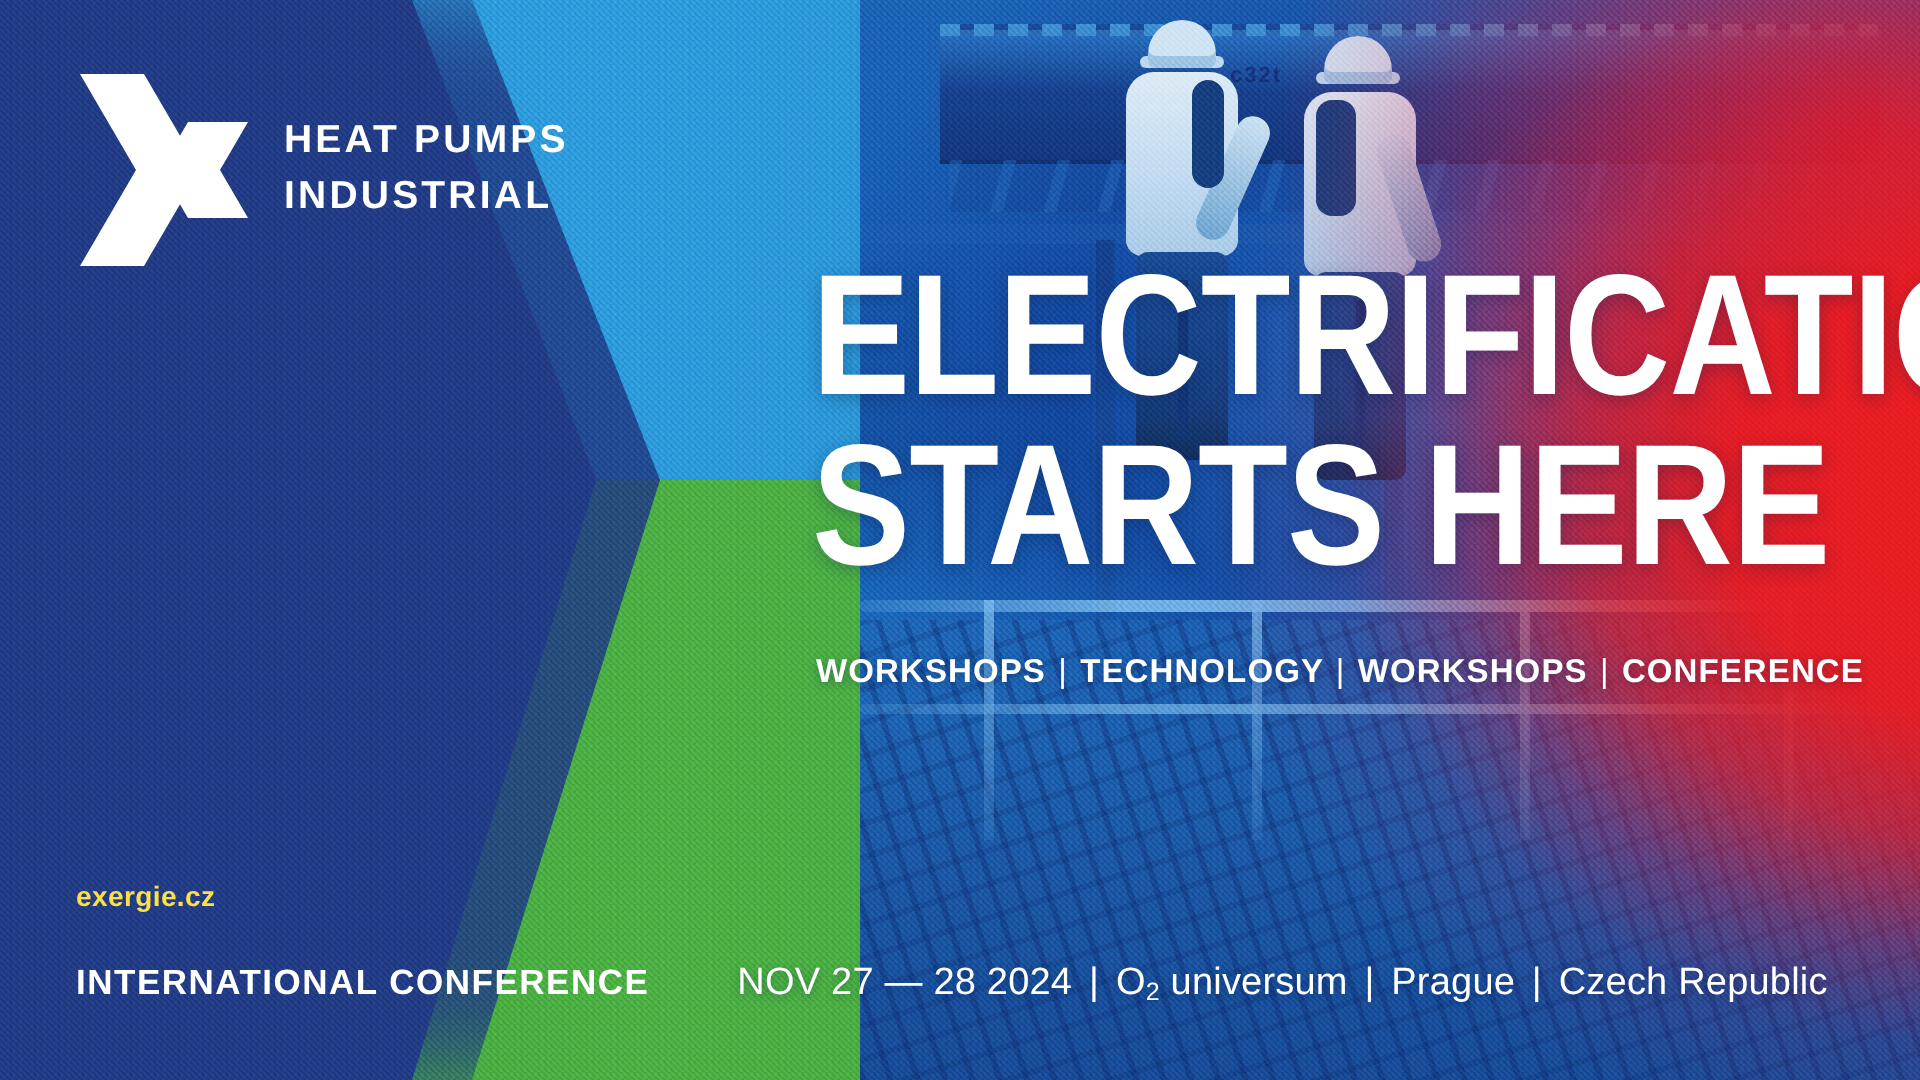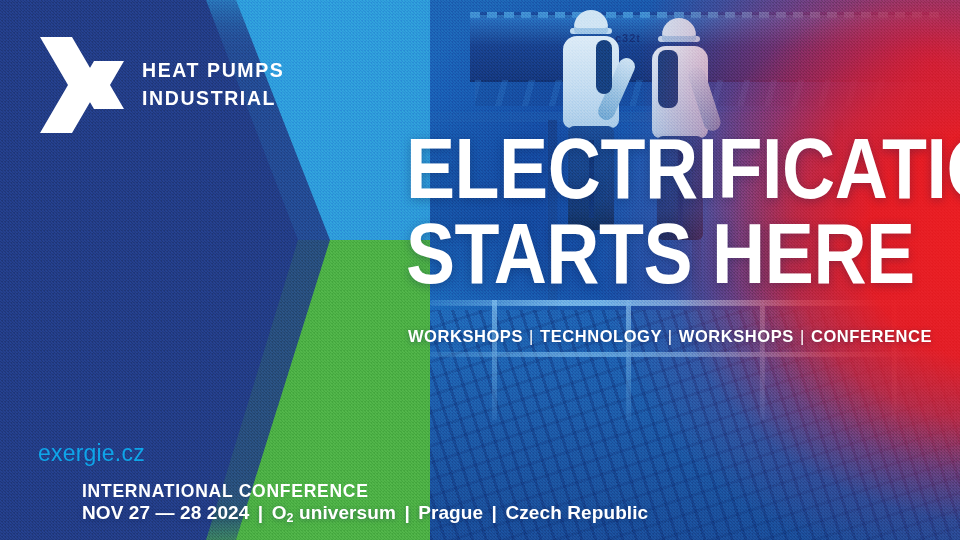--- a/index.html
+++ b/index.html
@@ -192,41 +192,41 @@
     font-weight:700;
     font-size:16.5px;
     letter-spacing:.55px;
     white-space:nowrap;
     text-shadow:0 1px 5px rgba(10,25,70,.35);
   }
   .subtitle .sep{ font-weight:400; padding:0 1px; }
 
   .site{
     position:absolute; left:38px; top:440px;
-    color:#0ea5e9;
-    font-size:23px;
-    font-weight:400;
+    color:#fde047;
+    font-size:14px;
+    font-weight:700;
     letter-spacing:.2px;
   }
 
   .footer{
     position:absolute; left:38px; top:481px; right:30px;
-    display:flex; align-items:baseline;flex-direction:column;
+    display:flex; align-items:baseline;
   }
   .conf{
     color:#ffffff;
     font-weight:700;
     font-size:17.5px;
     letter-spacing:.75px;
     white-space:nowrap;
   }
   .venue{
     margin-left:44px;
     color:#ffffff;
-    font-weight:700;
+    font-weight:400;
     font-size:19px;
     letter-spacing:.1px;
     white-space:nowrap;
     text-shadow:0 1px 5px rgba(10,25,70,.35);
   }
   .venue .sep{ padding:0 3px; }
   .venue sub{ font-size:.66em; vertical-align:-.22em; }
 </style>
 </head>
 <body>

